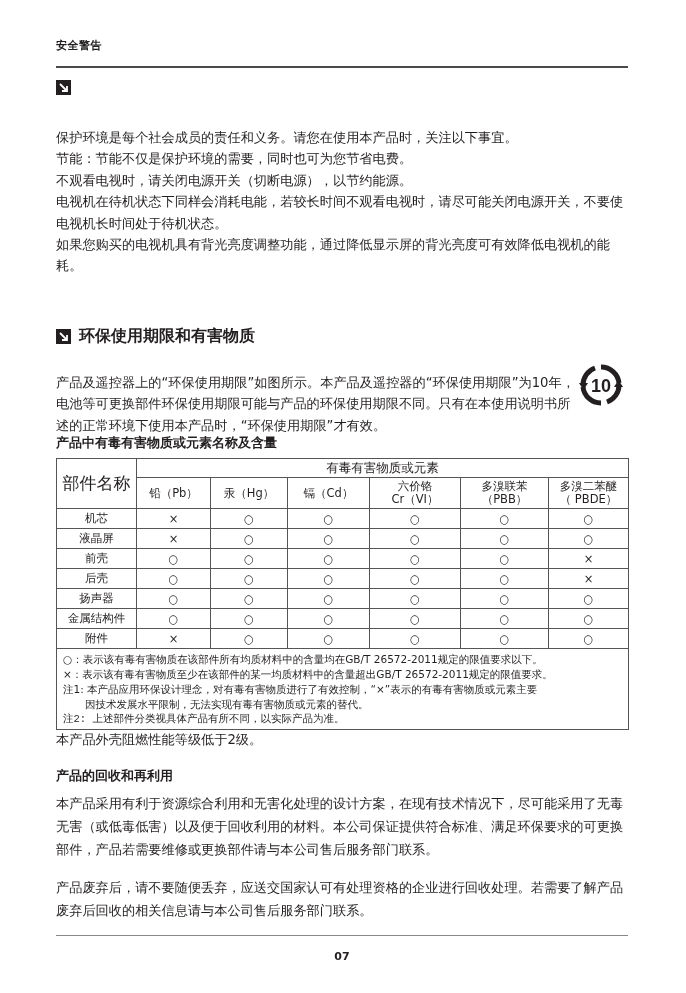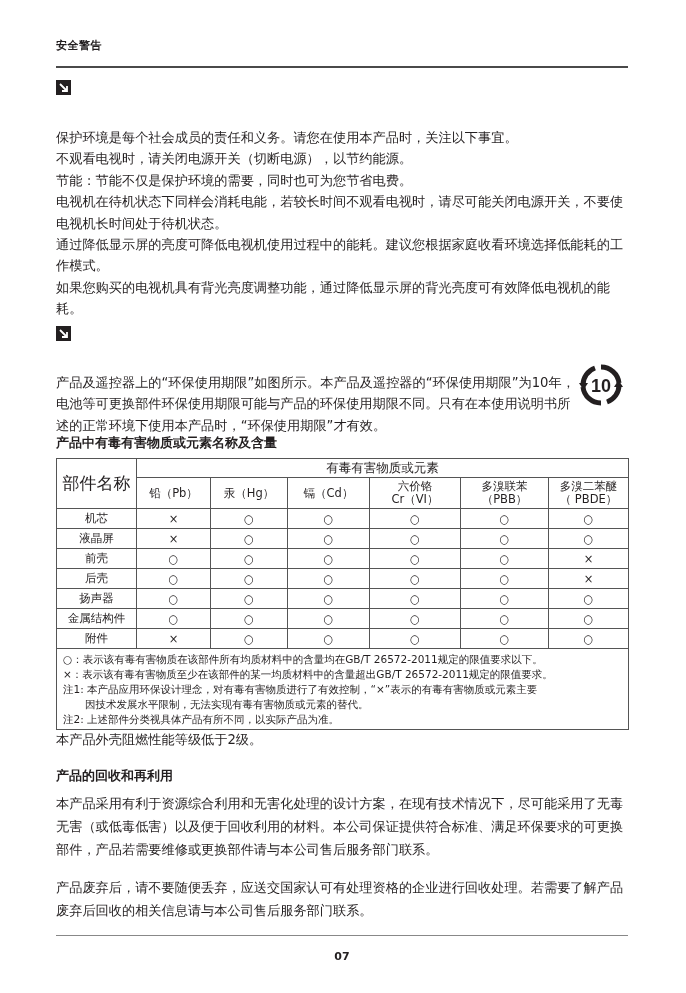--- a/index.html
+++ b/index.html
@@ -37,33 +37,33 @@
     <span class="sec-icon">
       <svg width="15" height="15" viewBox="0 0 15 15">
           <path d="M4 4 L11 11 M11 6 L11 11 L6 11" stroke="#fff" stroke-width="1.8" fill="none"></path>
           <path d="M3 3 L3 12 L12 12" stroke="#fff" stroke-width="1.2" fill="none" opacity="0"></path>
         </svg>
     </span>
   </div>
 
   <div class="para" style="top:107px;margin-top:20px;">
     <p>保护环境是每个社会成员的责任和义务。请您在使用本产品时，关注以下事宜。</p>
+    <p>节能：节能不仅是保护环境的需要，同时也可为您节省电费。</p>
     <p>不观看电视时，请关闭电源开关（切断电源），以节约能源。</p>
-    <p>节能：节能不仅是保护环境的需要，同时也可为您节省电费。</p>
     <p>电视机在待机状态下同样会消耗电能，若较长时间不观看电视时，请尽可能关闭电源开关，不要使电视机长时间处于待机状态。</p>
-    <p>通过降低显示屏的亮度可降低电视机使用过程中的能耗。建议您根据家庭收看环境选择低能耗的工作模式。</p>
     <p>如果您购买的电视机具有背光亮度调整功能，通过降低显示屏的背光亮度可有效降低电视机的能耗。</p>
   </div>
 
   <div class="sec-title" style="top:326px;">
     <span class="sec-icon">
       <svg width="15" height="15" viewBox="0 0 15 15">
           <path d="M4 4 L11 11 M11 6 L11 11 L6 11" stroke="#fff" stroke-width="1.8" fill="none"></path>
         </svg>
     </span>
+    <span>环保使用期限和有害物质</span>
   </div>
 
   <div class="para" style="top:356px; width:522px;margin-top:16px;">
     <p>产品及遥控器上的“环保使用期限”如图所示。本产品及遥控器的“环保使用期限”为10年，电池等可更换部件环保使用期限可能与产品的环保使用期限不同。只有在本使用说明书所述的正常环境下使用本产品时，“环保使用期限”才有效。</p>
   </div>
 
   <div class="rohs-logo">
     <svg width="44" height="44" viewBox="0 0 44 44">
       <path d="M22 4 A18 18 0 0 1 40 20" stroke="#231f20" stroke-width="5" fill="none"></path>
       <path d="M22 40 A18 18 0 0 1 4 24" stroke="#231f20" stroke-width="5" fill="none"></path>
@@ -162,21 +162,21 @@
           <td>○</td>
           <td>○</td>
           <td>○</td>
     </tr>
     <tr class="notes">
       <td colspan="7">
         <span style="display:block;">○：表示该有毒有害物质在该部件所有均质材料中的含量均在GB/T 26572-2011规定的限值要求以下。</span>
         <span style="display:block;">×：表示该有毒有害物质至少在该部件的某一均质材料中的含量超出GB/T 26572-2011规定的限值要求。</span>
         <span style="display:block;">注1: 本产品应用环保设计理念，对有毒有害物质进行了有效控制，“×”表示的有毒有害物质或元素主要</span>
         <span class="indent">因技术发展水平限制，无法实现有毒有害物质或元素的替代。</span>
-        <span style="display:block;">注2: 上述部件分类视具体产品有所不同，以实际产品为准。</span>
+        <span style="display:block;font-family:Liberation Mono, monospace;">注2: 上述部件分类视具体产品有所不同，以实际产品为准。</span>
       </td>
     </tr>
   </tbody>
     </table>
 
   <div class="after-table">本产品外壳阻燃性能等级低于2级。</div>
 
   <div class="sub-title" style="top:767px;">产品的回收和再利用</div>
 
   <div class="para" style="top:792px; line-height:23px;">

